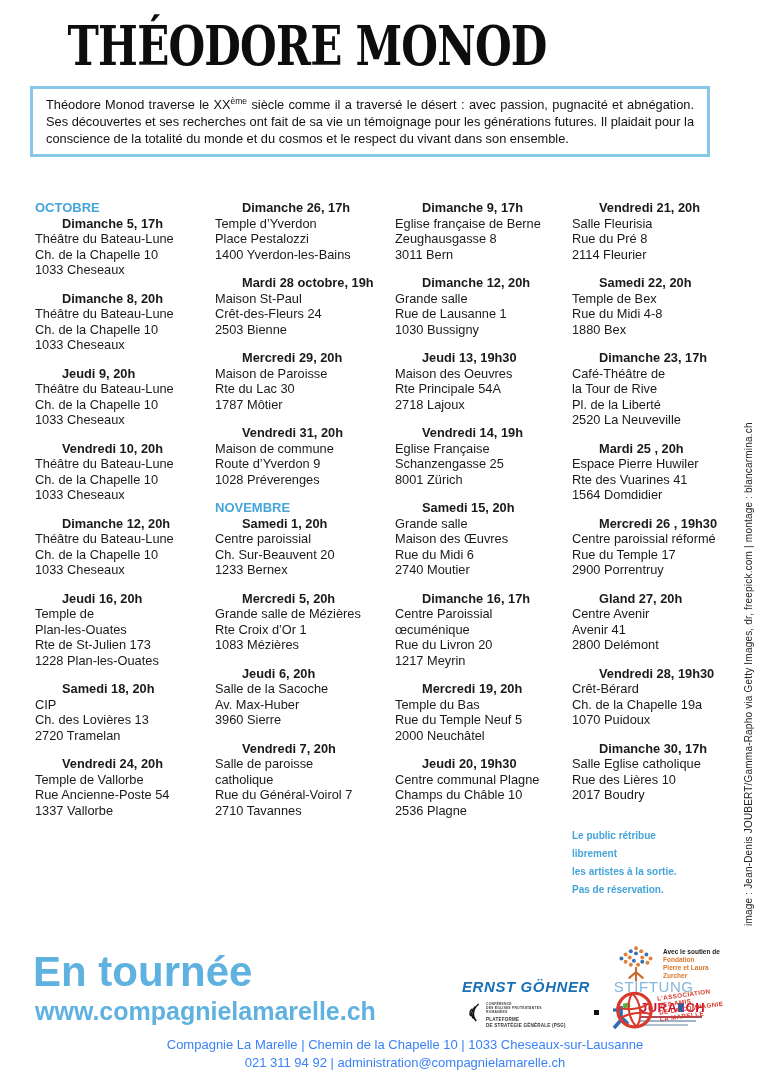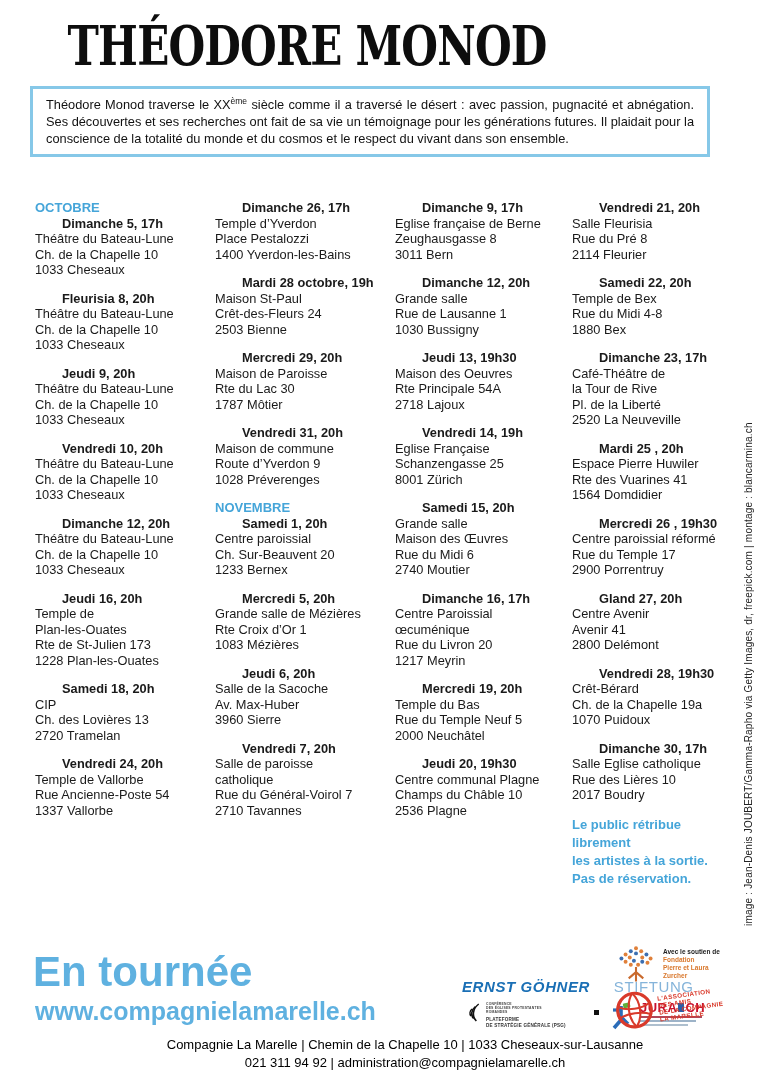--- a/index.html
+++ b/index.html
@@ -34,29 +34,29 @@
   .intro p.p2{margin-top:16px;text-align:left;}
   .intro sup{font-size:8.5px;line-height:0;}
   .schedule{
     position:absolute;left:35px;top:200px;width:712px;
     display:grid;grid-template-columns:180px 180px 177px 175px;align-items:start;
   }
   .month{color:var(--accent-blue);font-weight:700;font-size:13px;line-height:15.5px;}
   .event{margin-bottom:13px;}
   .date{font-weight:700;font-size:12.8px;line-height:15.5px;padding-left:27px;}
   .line{font-size:12.8px;line-height:15.5px;}
-  .note{margin-top:13px;color:var(--accent-blue);font-weight:700;font-size:13px;line-height:18px;}
+  .note{margin-top:24px;color:var(--accent-blue);font-weight:700;font-size:10px;line-height:18px;}
   .credit{
     position:absolute;right:16px;top:386px;height:540px;
     writing-mode:vertical-rl;transform:rotate(180deg);
     font-size:10px;letter-spacing:0.2px;color:#222;white-space:nowrap;
   }
   .tour-title{position:absolute;left:33px;top:950px;font-size:42px;line-height:44px;font-weight:700;color:var(--footer-blue);}
   .website{position:absolute;left:35px;top:998px;font-size:25px;line-height:26px;font-weight:700;color:var(--footer-blue);text-decoration:none;}
-  .contact{position:absolute;left:40px;right:0;top:1036px;text-align:center;font-size:13px;line-height:17.5px;color:#000000;}
+  .contact{position:absolute;left:40px;right:0;top:1036px;text-align:center;font-size:13px;line-height:17.5px;color:#3b82f6;}
 
   
   .sponsors{position:absolute;left:462px;top:944px;width:288px;height:104px;}
   .ernst{position:absolute;left:0;top:34px;font-size:15px;font-weight:700;letter-spacing:0.6px;white-space:nowrap;}
   .ernst .dark{color:var(--ernst-dark);font-style:italic;}
   .ernst .light{color:var(--ernst-light);font-weight:400;margin-left:19px;}
   .psg{position:absolute;left:2px;top:58px;display:flex;gap:4px;align-items:flex-start;}
   .psg-text div{white-space:nowrap;}
   .psg-org{font-size:3.4px;line-height:4px;color:#444;font-weight:700;letter-spacing:0.2px;}
   .psg-platform{margin-top:3px;font-size:4.6px;line-height:5.5px;color:#333;font-weight:700;letter-spacing:0.2px;}
@@ -90,21 +90,21 @@
 <div class="schedule">
   <div class="sched-col">
       <div class="month">OCTOBRE</div>
       <div class="event">
         <div class="date">Dimanche 5, 17h</div>
         <div class="line">Théâtre du Bateau-Lune</div>
         <div class="line">Ch. de la Chapelle 10</div>
         <div class="line">1033 Cheseaux</div>
       </div>
       <div class="event">
-        <div class="date">Fleurisia 8, 20h</div>
+        <div class="date">Dimanche 8, 20h</div>
         <div class="line">Théâtre du Bateau-Lune</div>
         <div class="line">Ch. de la Chapelle 10</div>
         <div class="line">1033 Cheseaux</div>
       </div>
       <div class="event">
         <div class="date">Jeudi 9, 20h</div>
         <div class="line">Théâtre du Bateau-Lune</div>
         <div class="line">Ch. de la Chapelle 10</div>
         <div class="line">1033 Cheseaux</div>
       </div>

